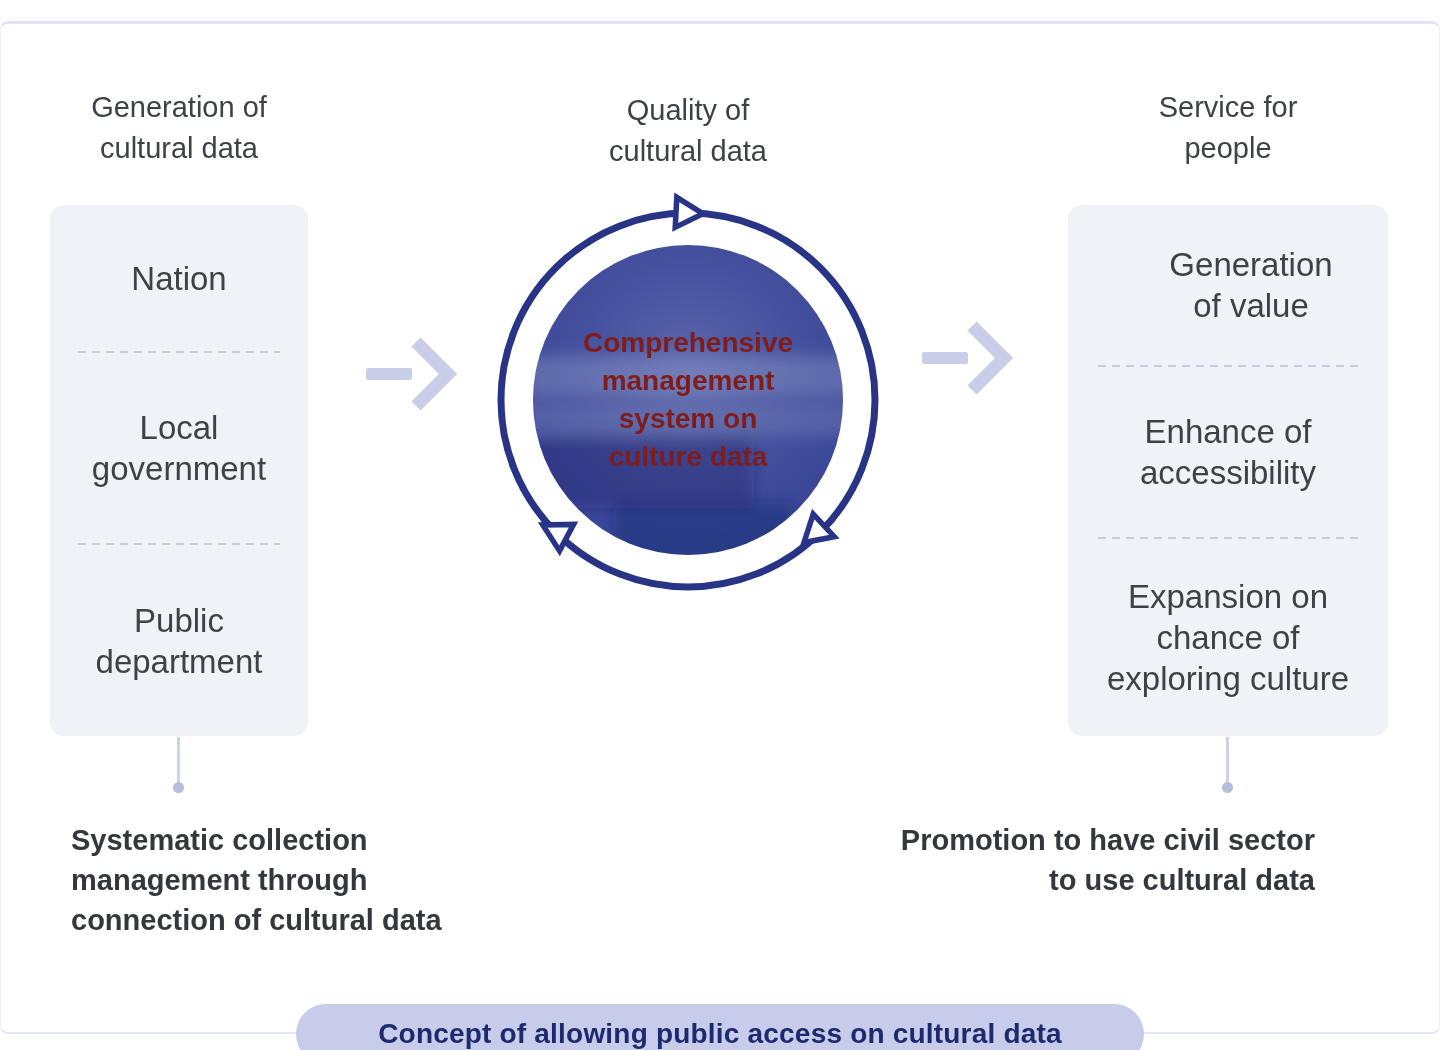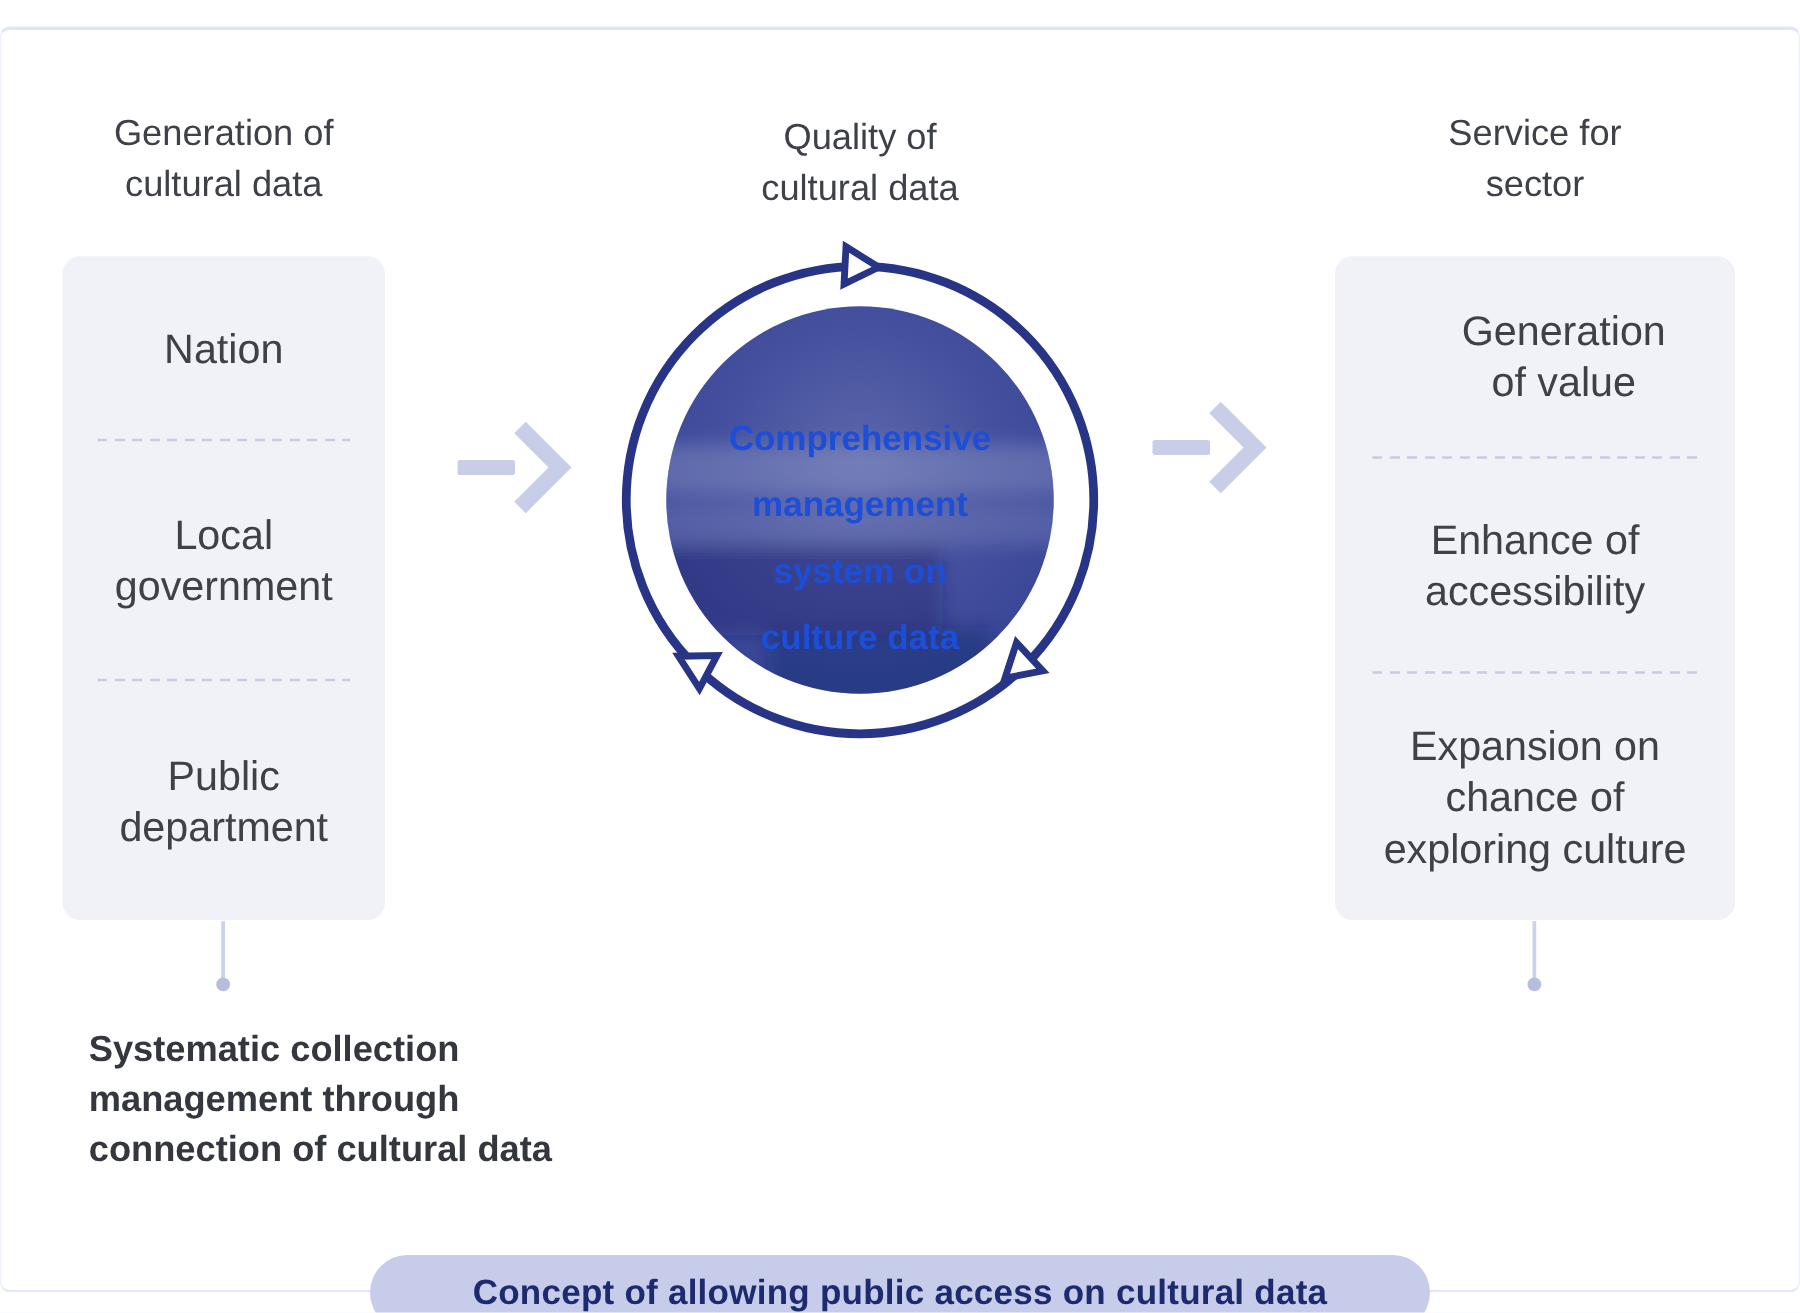--- a/index.html
+++ b/index.html
@@ -58,21 +58,21 @@
   .flow-arrow-right { left: 920px; top: 298px; }
   .fa-tail { fill: var(--light-arrow); }
   .fa-chevron { fill: none; stroke: var(--light-arrow); stroke-width: 13; stroke-linejoin: miter; }
 
   .cycle-svg { position: absolute; left: 494px; top: 185px; width: 388px; height: 388px; overflow: visible; }
   .ring { fill: none; stroke: var(--navy); stroke-width: 7; }
   .ah { fill: #ffffff; stroke: var(--navy); stroke-width: 5.5; stroke-linejoin: miter; }
   .circle-label {
     position: absolute; left: 538px; top: 303px; width: 300px;
     text-align: center; white-space: pre-line;
-    font-size: 28px; line-height: 53px; font-weight: 700; color: #1d4ed8;
+    font-size: 28px; line-height: 38px; font-weight: 700; color: #7f1d1d;
   }
 
   .connector-line { position: absolute; width: 3px; height: 46px; top: 716px; background: var(--connector); }
   .connector-line.left  { left: 177px; }
   .connector-line.right { left: 1226px; }
   .connector-dot { position: absolute; width: 11px; height: 11px; top: 761px; border-radius: 50%; background: var(--dot); }
   .connector-dot.left  { left: 173px; }
   .connector-dot.right { left: 1222px; }
 
   .caption {
@@ -99,21 +99,21 @@
 
 <div class="stage">
 
   <div class="frame"></div>
 
   <div class="heading heading-left">Generation of
 cultural data</div>
   <div class="heading heading-center">Quality of
 cultural data</div>
   <div class="heading heading-right">Service for
-sector</div>
+people</div>
 
   <div class="panel panel-left">
     <div class="panel-item seg1">Nation</div>
     <div class="divider"></div>
     <div class="panel-item seg2">Local
 government</div>
     <div class="divider"></div>
     <div class="panel-item seg3">Public
 department</div>
   </div>
@@ -171,18 +171,20 @@
   </div>
 
   <div class="connector-line left"></div>
   <div class="connector-dot left"></div>
   <div class="connector-line right"></div>
   <div class="connector-dot right"></div>
 
   <div class="caption caption-left">Systematic collection
 management through
 connection of cultural data</div>
+  <div class="caption caption-right">Promotion to have civil sector
+to use cultural data</div>
 
   <div class="pill">
     <span class="pill-label">Concept of allowing public access on cultural data</span>
   </div>
 
 </div>
 
 </body></html>

